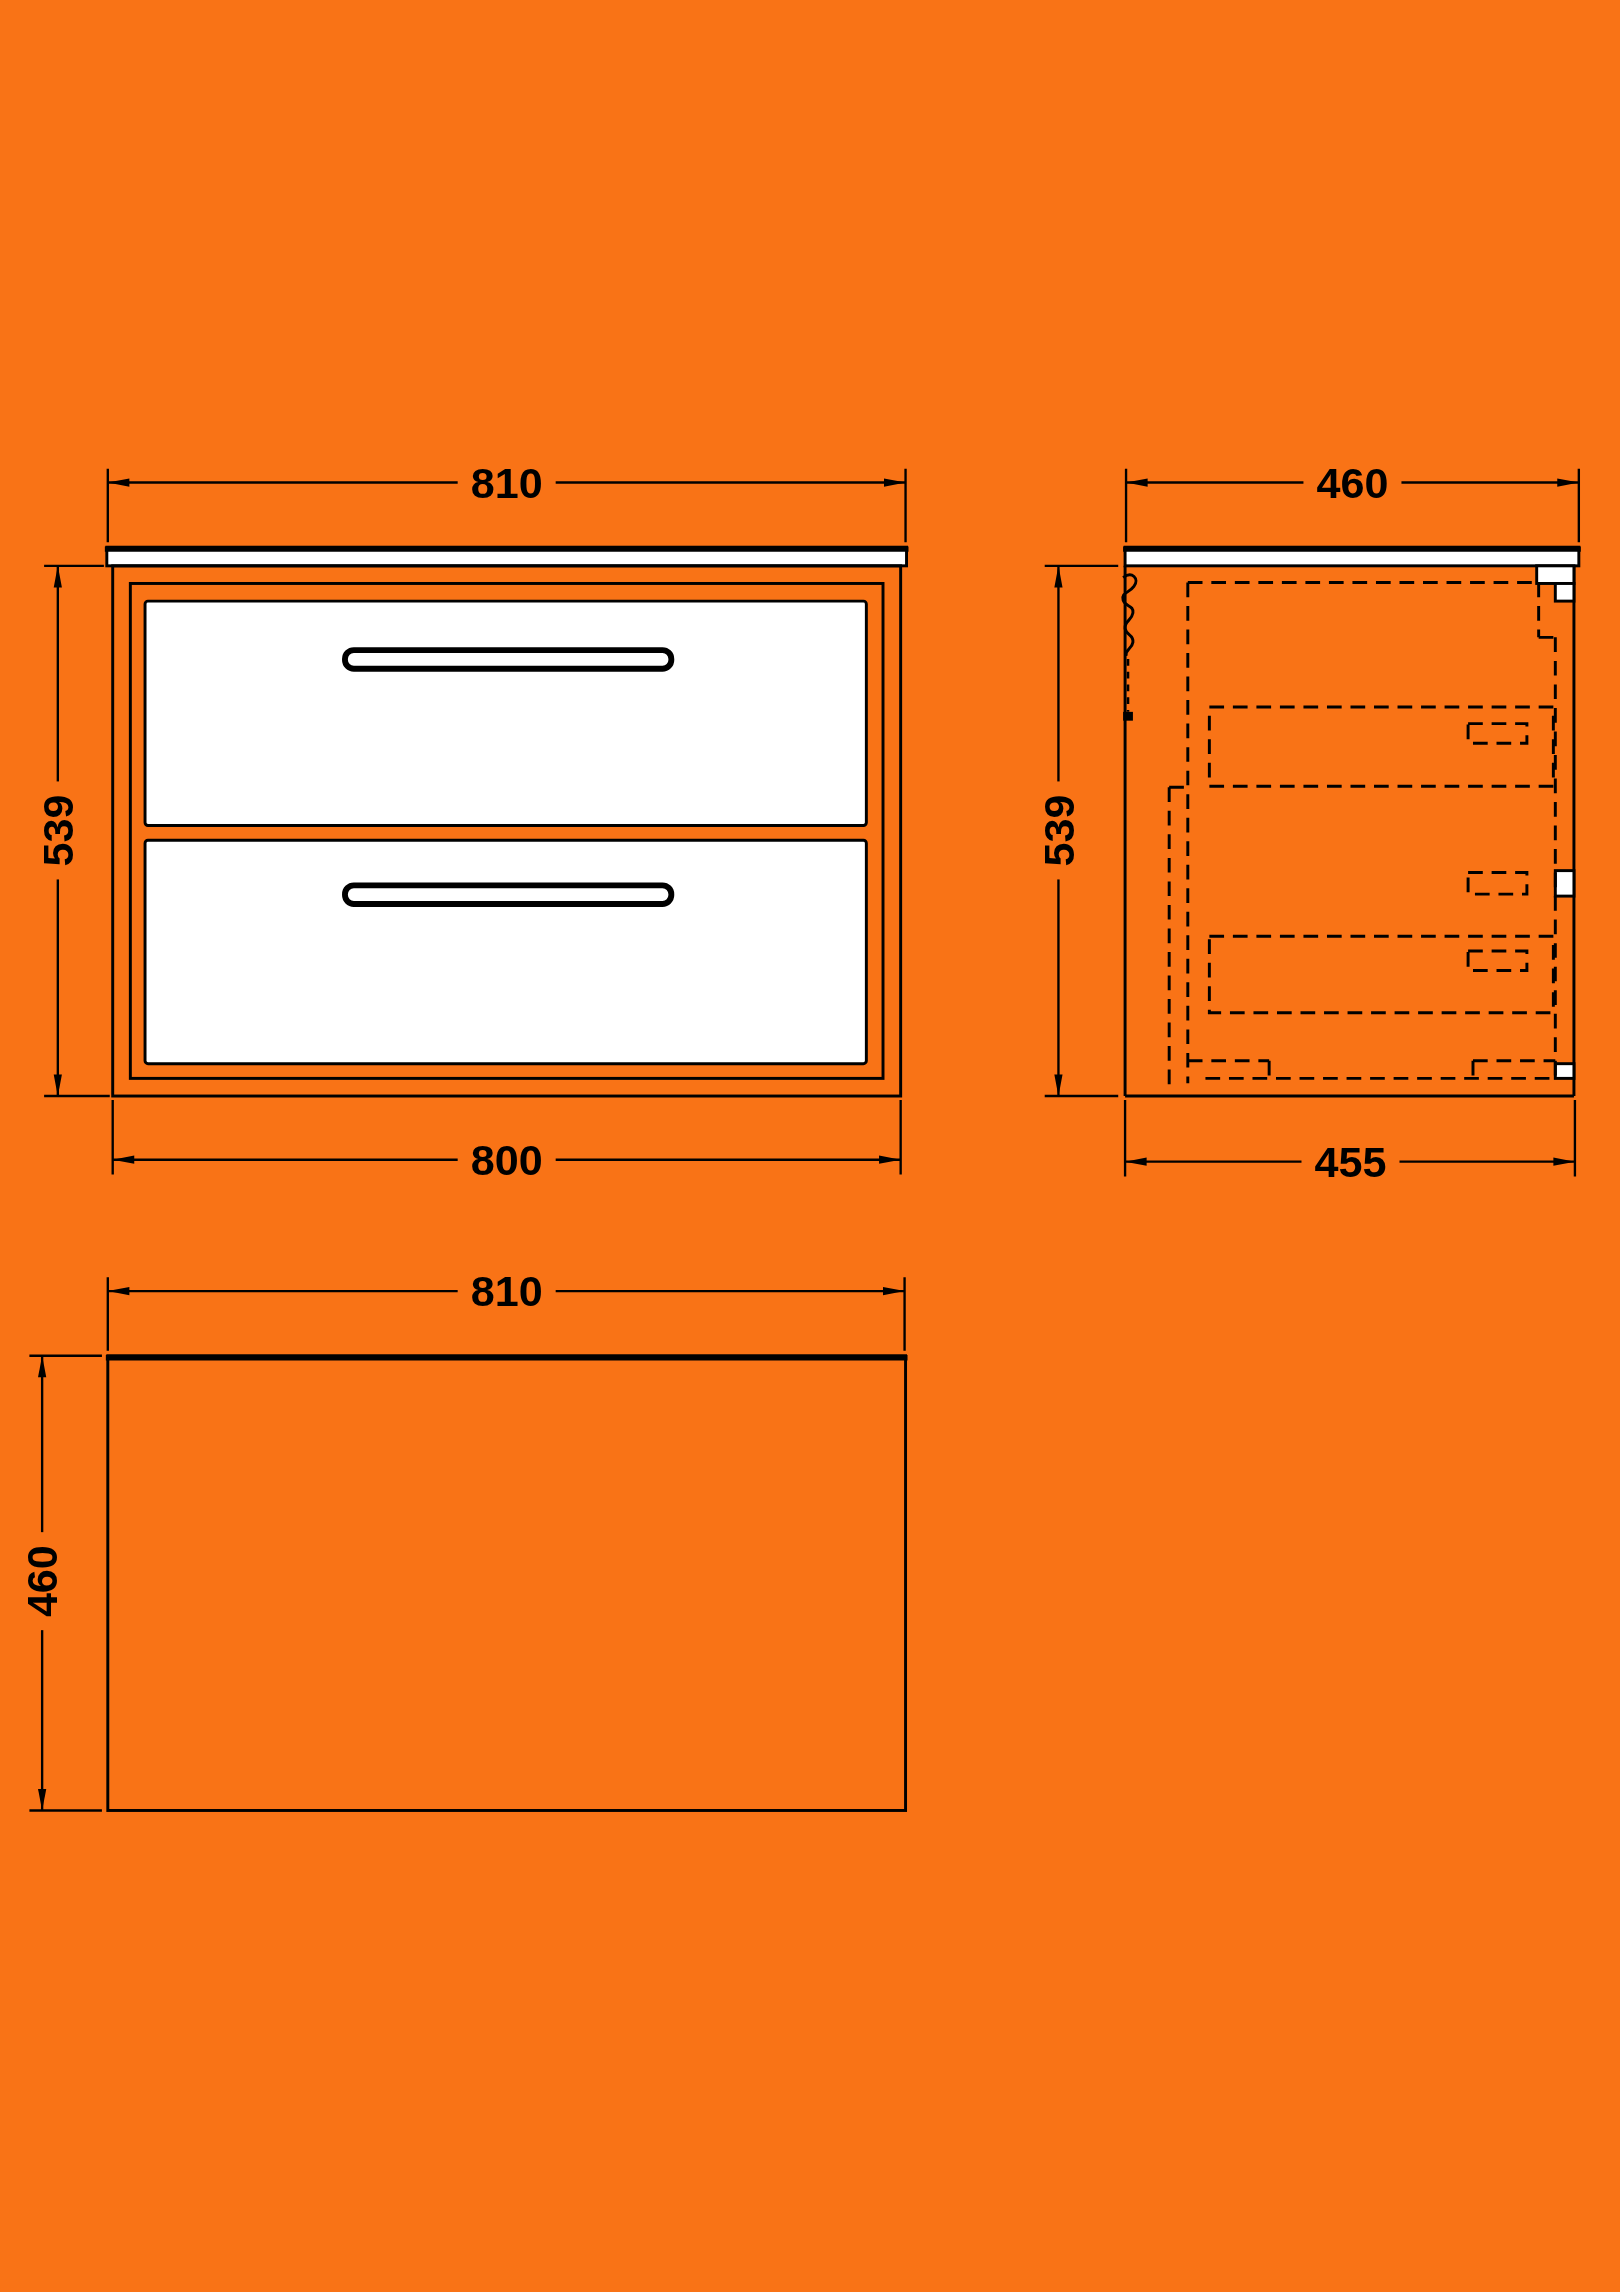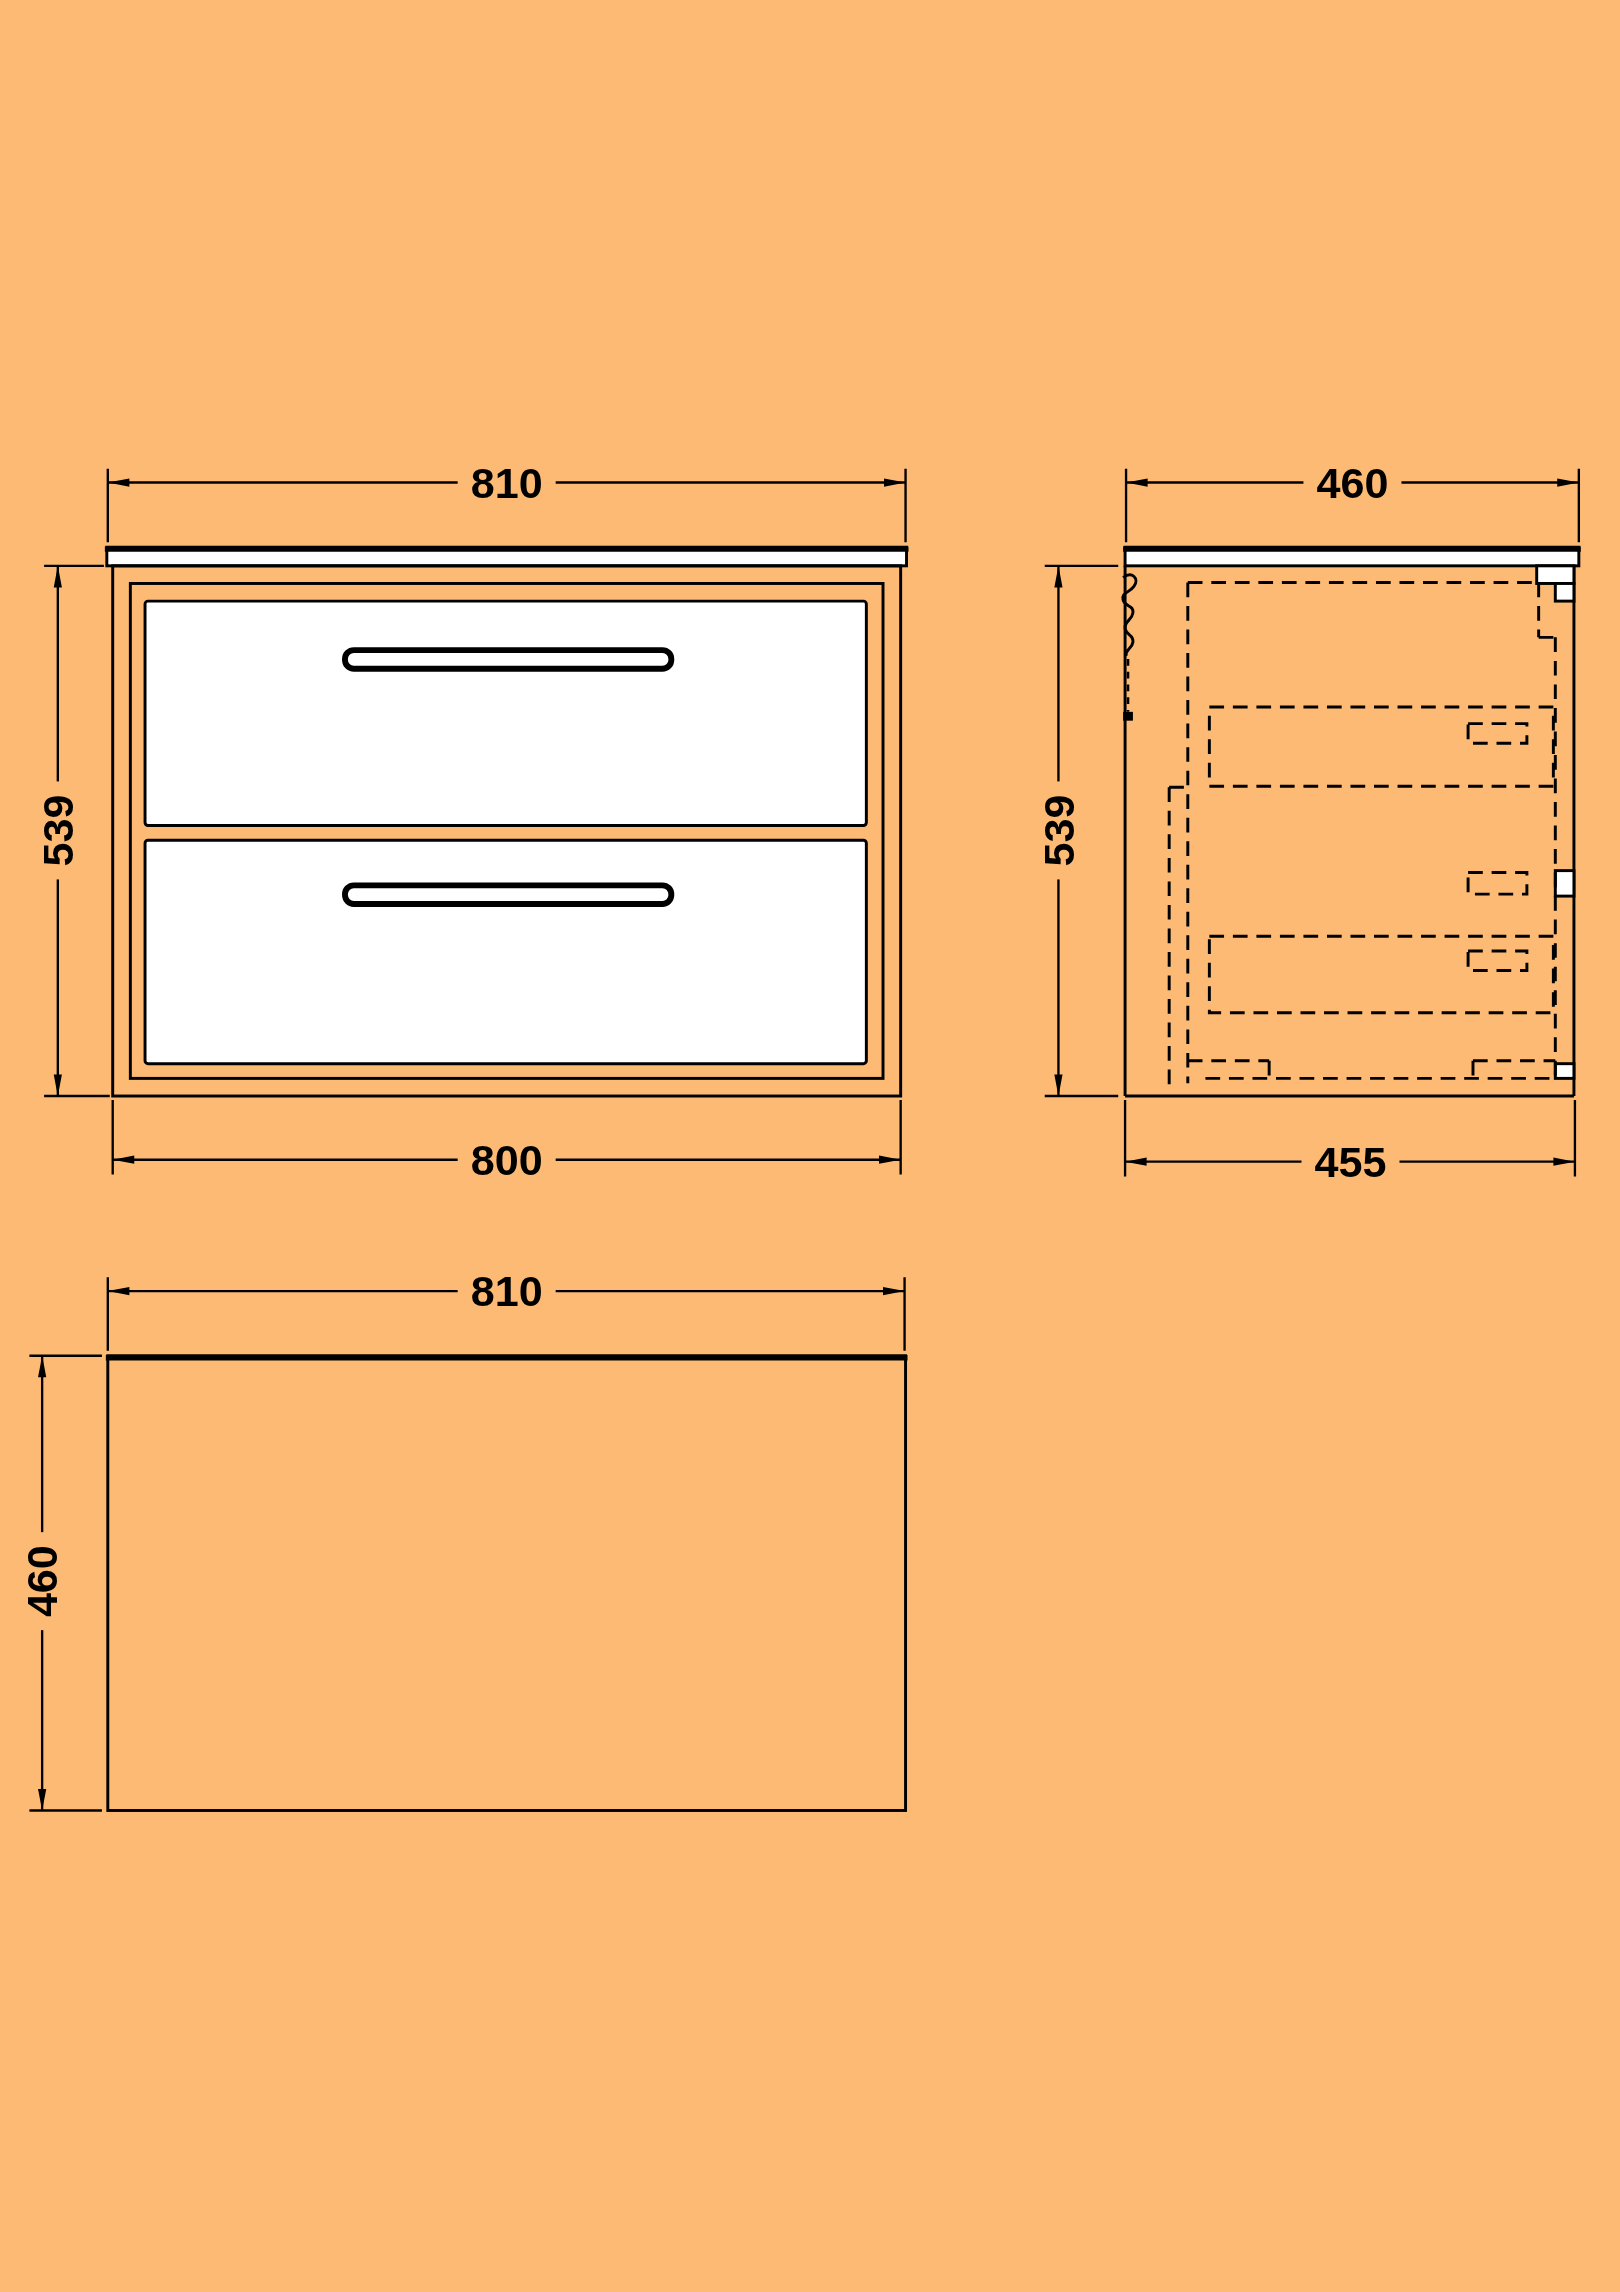--- a/index.html
+++ b/index.html
@@ -1,16 +1,16 @@
 <!DOCTYPE html>
 <html><head>
 <meta charset="utf-8">
 <style>
   html,body{margin:0;padding:0;background:#ffffff;}
-  .page{position:relative;width:1620px;height:2293px;background:#fdba74;overflow:hidden;}
+  .page{position:relative;width:1620px;height:2293px;background:#f97316;overflow:hidden;}
   svg{position:absolute;left:0;top:0;}
   .ln{stroke:#000;stroke-width:3;fill:none;}
   .lnw{stroke:#000;stroke-width:3;fill:#fff;}
   .thick{stroke:#000;stroke-width:5.5;fill:none;}
   .dim{stroke:#000;stroke-width:2.4;fill:none;}
   .dash{stroke:#000;stroke-width:3;fill:none;stroke-dasharray:15 9;}
   .dashsm{stroke:#000;stroke-width:2.6;fill:none;stroke-dasharray:7 6;}
   text.dimtxt{font:700 44px "Liberation Sans", sans-serif;fill:#000;text-anchor:middle;}
 </style>
 </head>

